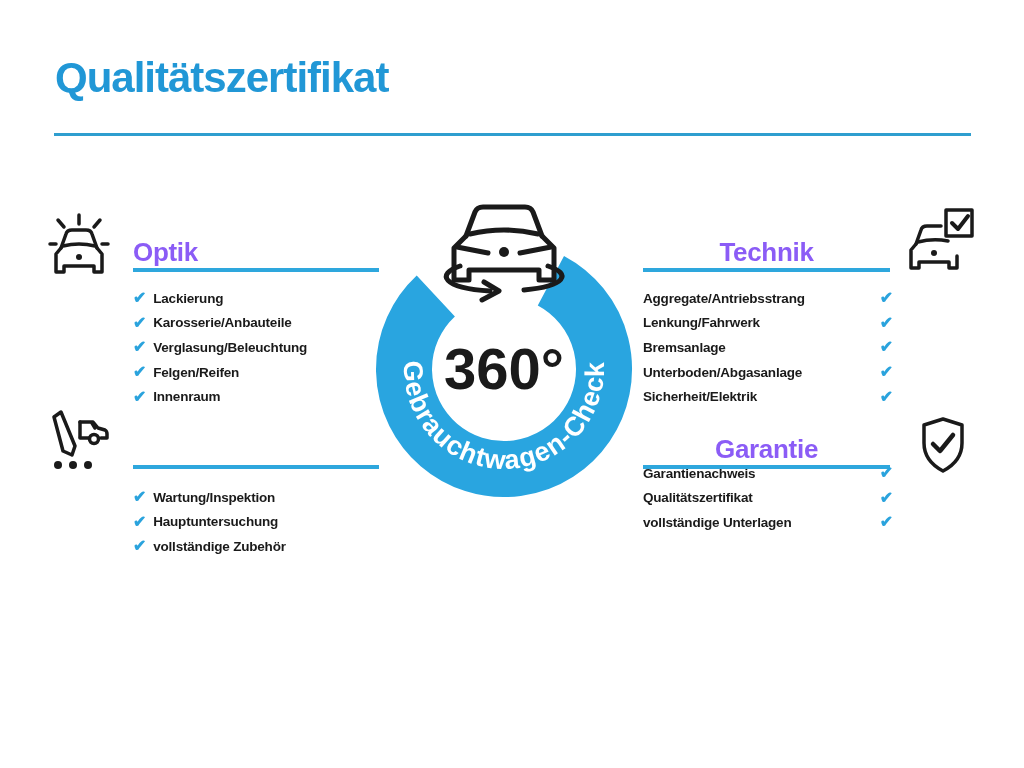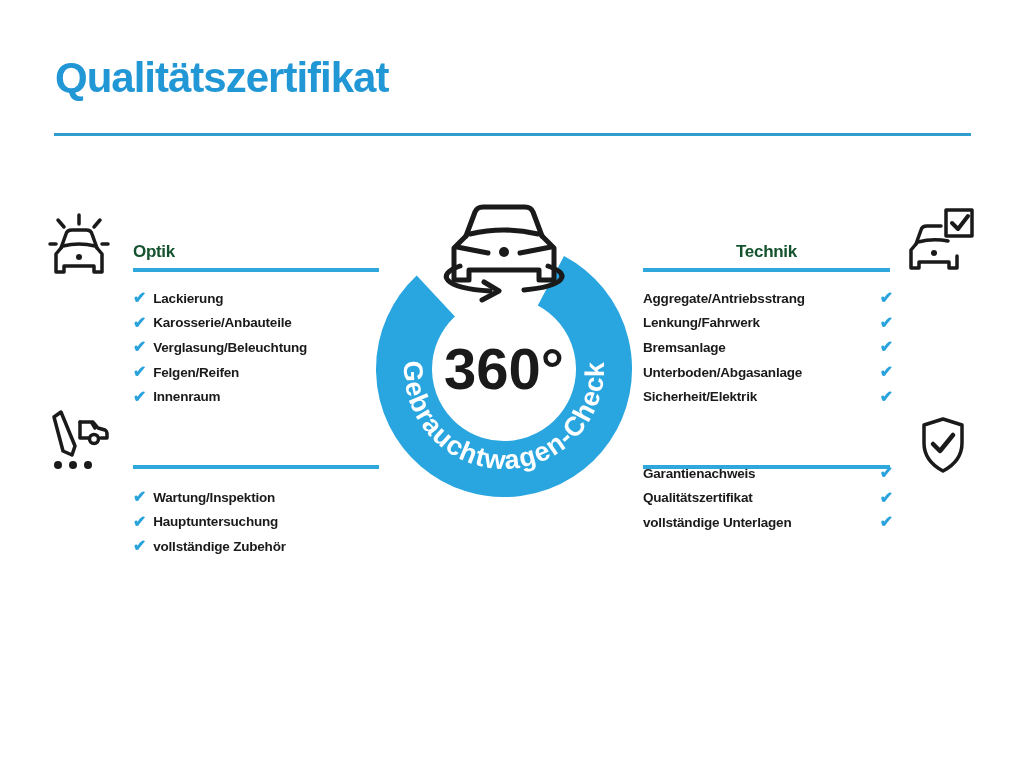--- a/index.html
+++ b/index.html
@@ -5,21 +5,21 @@
   html,body{margin:0;padding:0;background:#ffffff;}
   #page{position:relative;width:1024px;height:612px;background:#ffffff;overflow:hidden;
         font-family:"Liberation Sans", sans-serif;color:#1a1a1a;}
   .abs{position:absolute;}
 
   
   .page-title{left:55px;top:54px;font-size:42px;font-weight:bold;color:#2197d6;letter-spacing:-1px;}
   .title-rule{left:54px;top:133px;width:917px;height:3px;background:#2f9ecf;}
 
   
-  .sec-head{font-size:17px;font-weight:bold;color:#14532d;line-height:26px;letter-spacing:-0.3px;}
+  .sec-head{font-size:26px;font-weight:bold;color:#8b5cf6;line-height:26px;letter-spacing:-0.3px;}
   .sec-head.right{text-align:center;}
   .sec-rule{height:4px;background:#2ea7dd;}
 
   
   .check-list{display:flex;flex-direction:column;}
   .check-row{display:flex;align-items:center;height:24.6px;font-size:13.5px;font-weight:bold;
              letter-spacing:-0.2px;color:#1a1a1a;white-space:nowrap;}
   .check-row.right{justify-content:space-between;}
   .check{color:#2aa3dd;font-size:16px;line-height:1;}
   .check-row .check{margin-right:7px;}
@@ -145,20 +145,21 @@
     <div class="check-row right">
         <span>Sicherheit/Elektrik</span>
         <span class="check">✔</span>
       </div>
   </div>
 
   <svg class="abs" style="left:917px;top:416px;" width="52" height="58" viewBox="0 0 52 58">
     <path class="lineart" stroke-width="3.5" d="M 26 3 L 45 9 V 27 Q 45 45 26 55 Q 7 45 7 27 V 9 Z"></path>
     <path class="lineart" stroke-width="4.5" d="M 16 28 L 23 35 L 36 19"></path>
   </svg>
+  <div class="abs sec-head right" style="left:643px;top:436px;width:247px;">Garantie</div>
   <div class="abs sec-rule" style="left:643px;top:465px;width:247px;"></div>
   <div class="abs check-list" style="left:643px;top:461px;width:250px;">
     <div class="check-row right">
         <span>Garantienachweis</span>
         <span class="check">✔</span>
       </div>
     <div class="check-row right">
         <span>Qualitätszertifikat</span>
         <span class="check">✔</span>
       </div>

